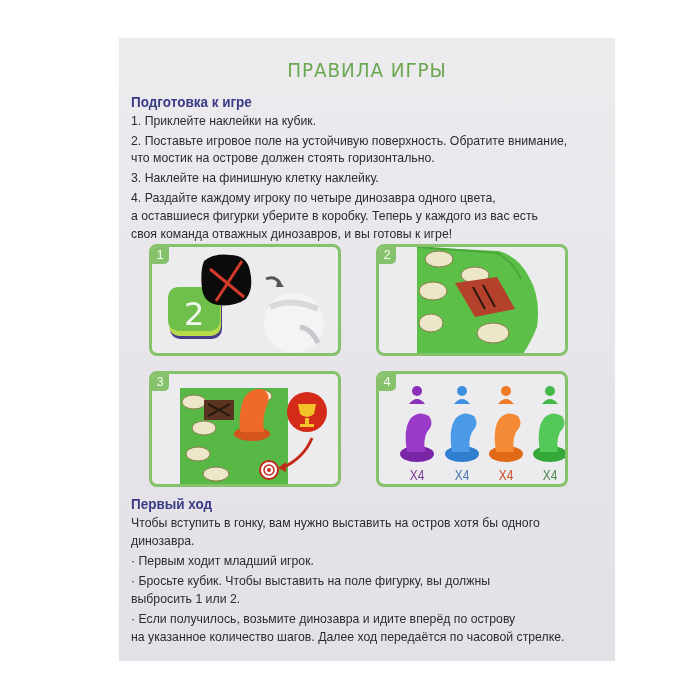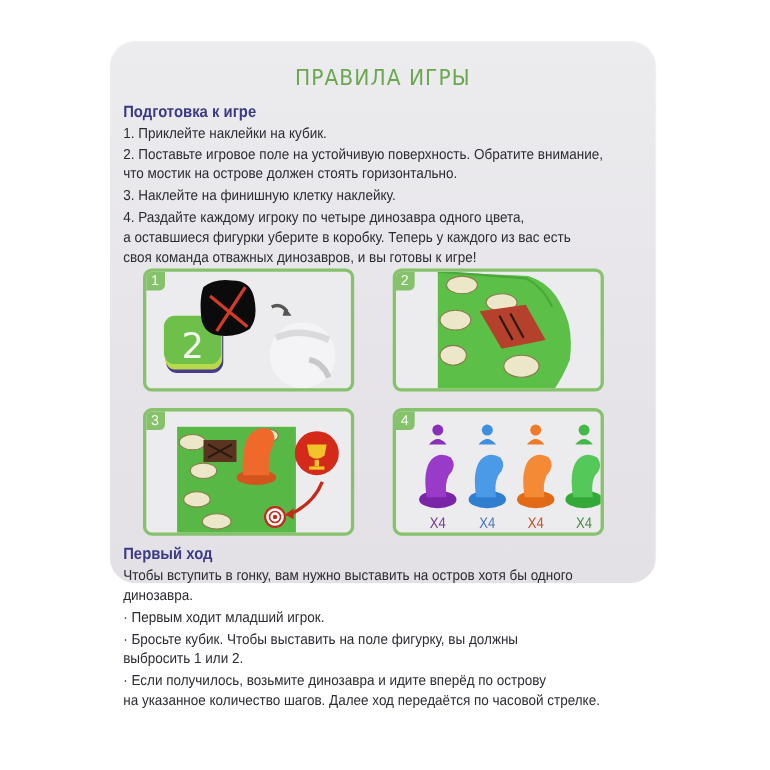--- a/index.html
+++ b/index.html
@@ -1,20 +1,20 @@
 <!DOCTYPE html>
 <html><head>
   <meta charset="utf-8">
   <style>
     html, body { margin:0; padding:0; }
     body { width:700px; height:700px; background:#ffffff; position:relative; overflow:hidden;
            font-family:"DejaVu Sans Condensed","DejaVu Sans", sans-serif; }
-    .page { position:absolute; left:100px; top:38px; width:496px; height:492px;
+    .page { position:absolute; left:119px; top:38px; width:496px; height:623px;
             background:linear-gradient(180deg,#ecebee 0%,#e6e4e8 60%,#e3e1e5 100%);
-            box-shadow:0 0 1px rgba(0,0,0,0.08);border-radius:23px; }
+            box-shadow:0 0 1px rgba(0,0,0,0.08); }
     .title { position:absolute; left:0; right:0; top:20px; text-align:center;
              font-family:"DejaVu Sans", sans-serif; font-size:20px; letter-spacing:1px;
              color:#6aa84f; font-weight:normal; transform:scaleX(0.92); }
     .h2 { position:absolute; left:12px; font-family:"Liberation Sans", sans-serif;
           font-weight:bold; font-size:15px; color:#3b3a86; transform-origin:left; transform:scaleX(0.9); }
     .txt { position:absolute; left:12px; font-family:"Liberation Sans", sans-serif;
            font-size:13.2px; color:#2b2b33; line-height:18px; white-space:nowrap;
            transform-origin:left; transform:scaleX(0.93); }
     .panel { position:absolute; width:192px; height:112px; border:3px solid #86c26b; border-radius:8px;
              background:#ecebed; overflow:hidden; box-sizing:border-box; }

